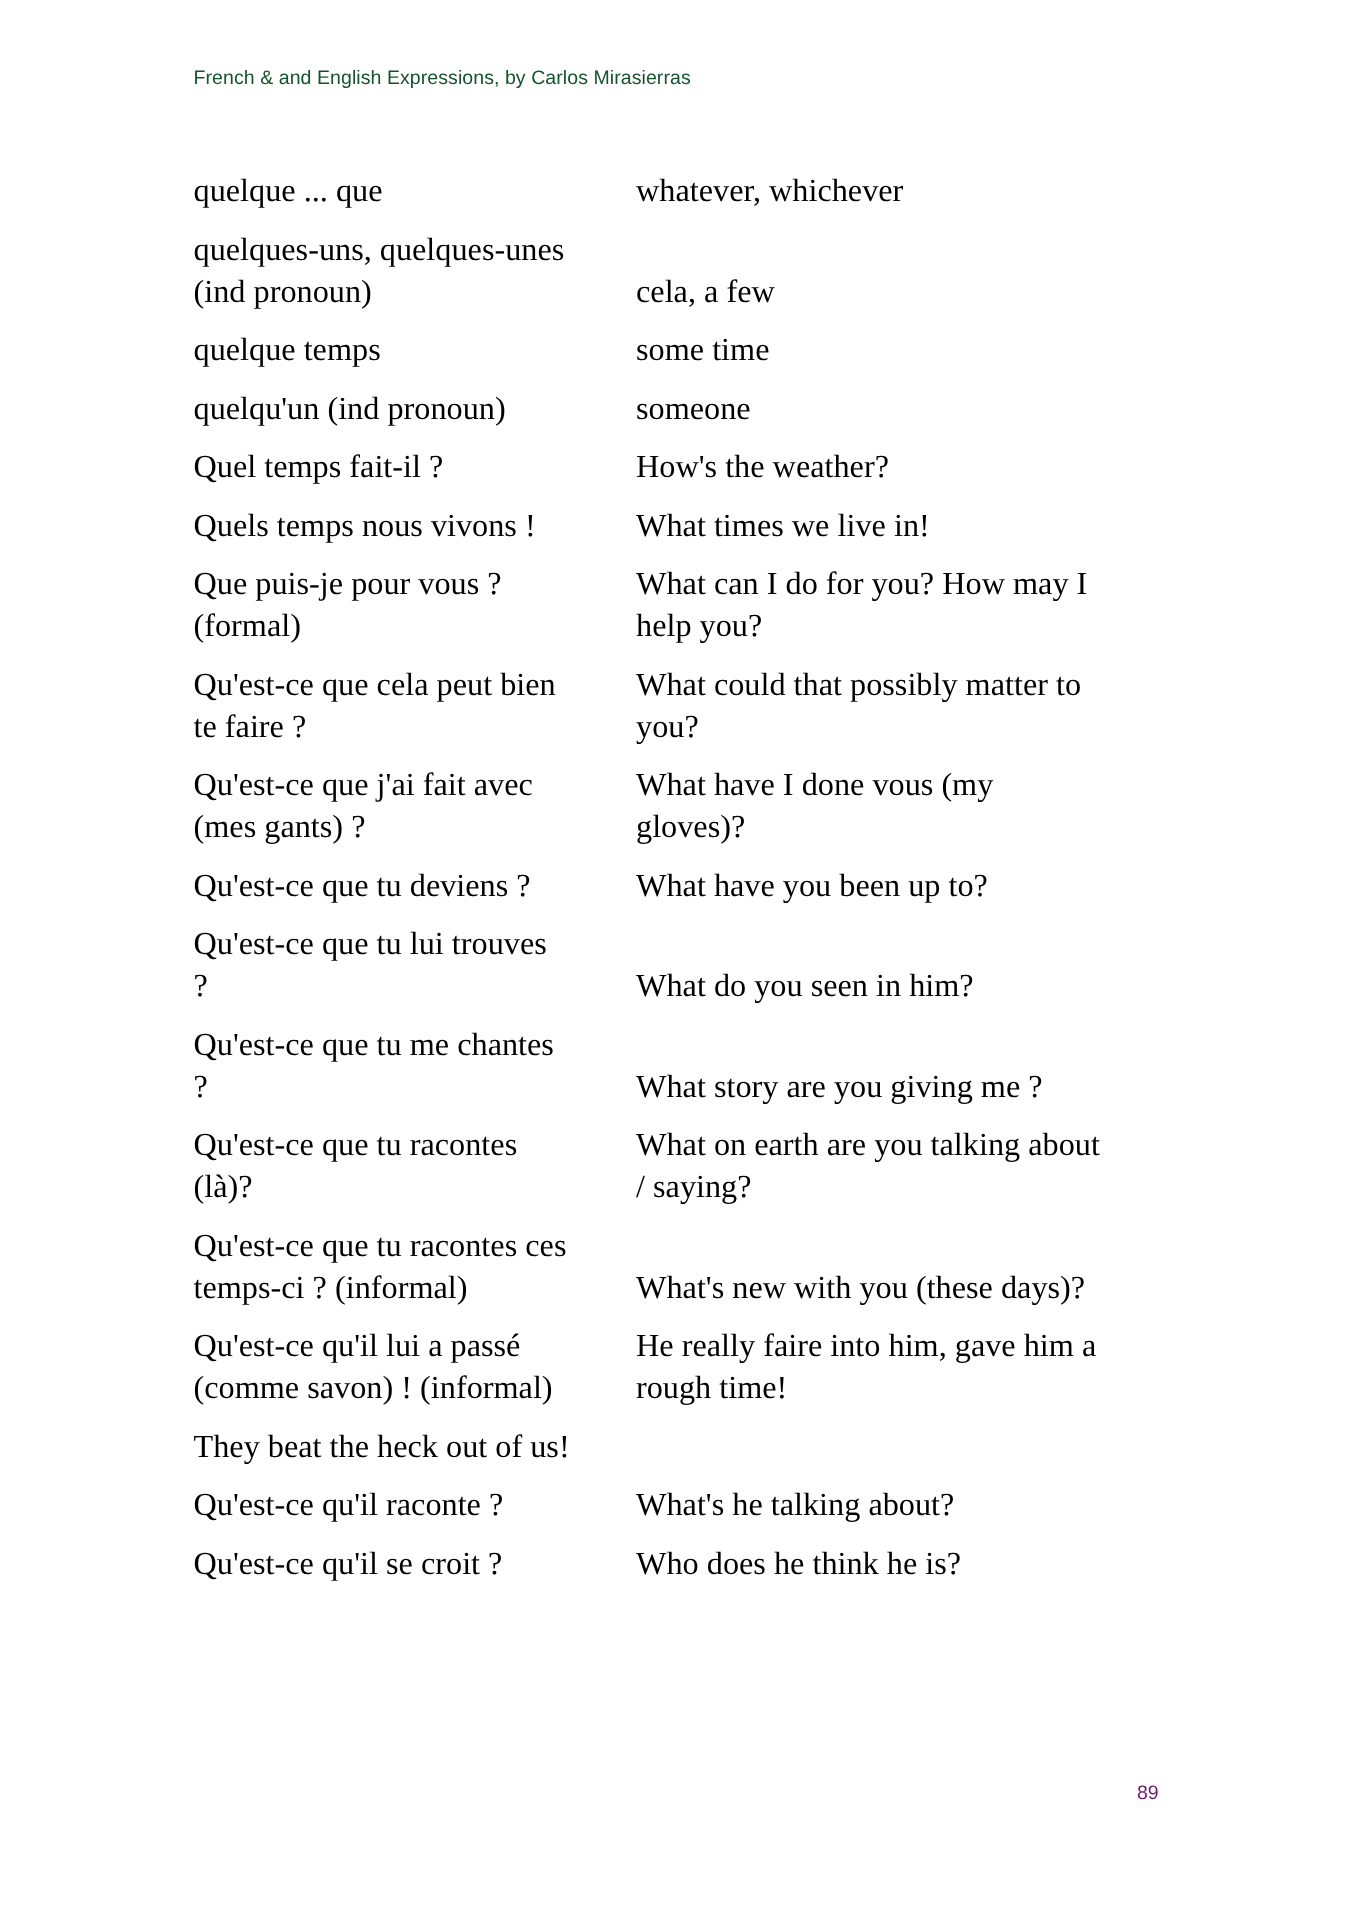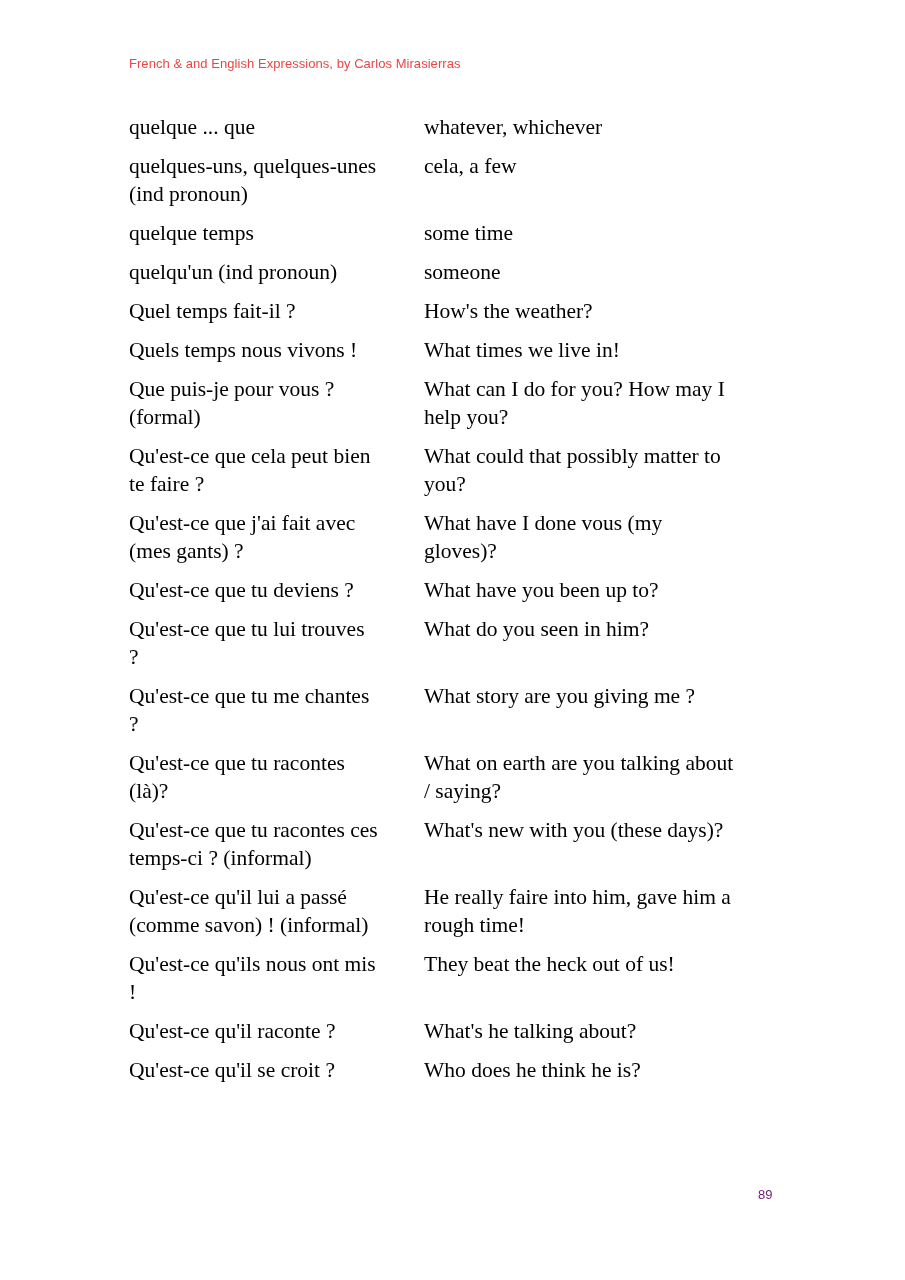--- a/index.html
+++ b/index.html
@@ -10,38 +10,38 @@
     body {
       width: 905px;
       height: 1280px;
       position: relative;
       overflow: hidden;
       color: #000000;
     }
     .page-header {
       position: absolute;
       left: 129px;
-      top: 56px;
+      top: 44px;
       font-family: "Liberation Sans", "DejaVu Sans", sans-serif;
       font-size: 13px;
-      color: #ef4444;
+      color: #14532d;
       letter-spacing: 0.05px;
     }
     .entries {
       position: absolute;
       left: 129px;
       top: 113px;
       width: 660px;
       font-family: "Liberation Serif", "DejaVu Serif", serif;
       font-size: 21.5px;
       line-height: 28px;
     }
     .row {
       display: flex;
-      align-items: flex-start;
+      align-items: flex-end;
       margin-bottom: 11px;
     }
     .fr {
       width: 295px;
       flex: 0 0 295px;
       white-space: pre-line;
     }
     .en {
       width: 360px;
       flex: 0 0 360px;
@@ -130,22 +130,20 @@
 temps-ci ? (informal)</div>
     <div class="en">What's new with you (these days)?</div>
   </div>
   <div class="row">
     <div class="fr">Qu'est-ce qu'il lui a passé
 (comme savon) ! (informal)</div>
     <div class="en">He really faire into him, gave him a
 rough time!</div>
   </div>
   <div class="row">
-    <div class="fr">Qu'est-ce qu'ils nous ont mis
-!</div>
     <div class="en">They beat the heck out of us!</div>
   </div>
   <div class="row">
     <div class="fr">Qu'est-ce qu'il raconte ?</div>
     <div class="en">What's he talking about?</div>
   </div>
   <div class="row">
     <div class="fr">Qu'est-ce qu'il se croit ?</div>
     <div class="en">Who does he think he is?</div>
   </div>

